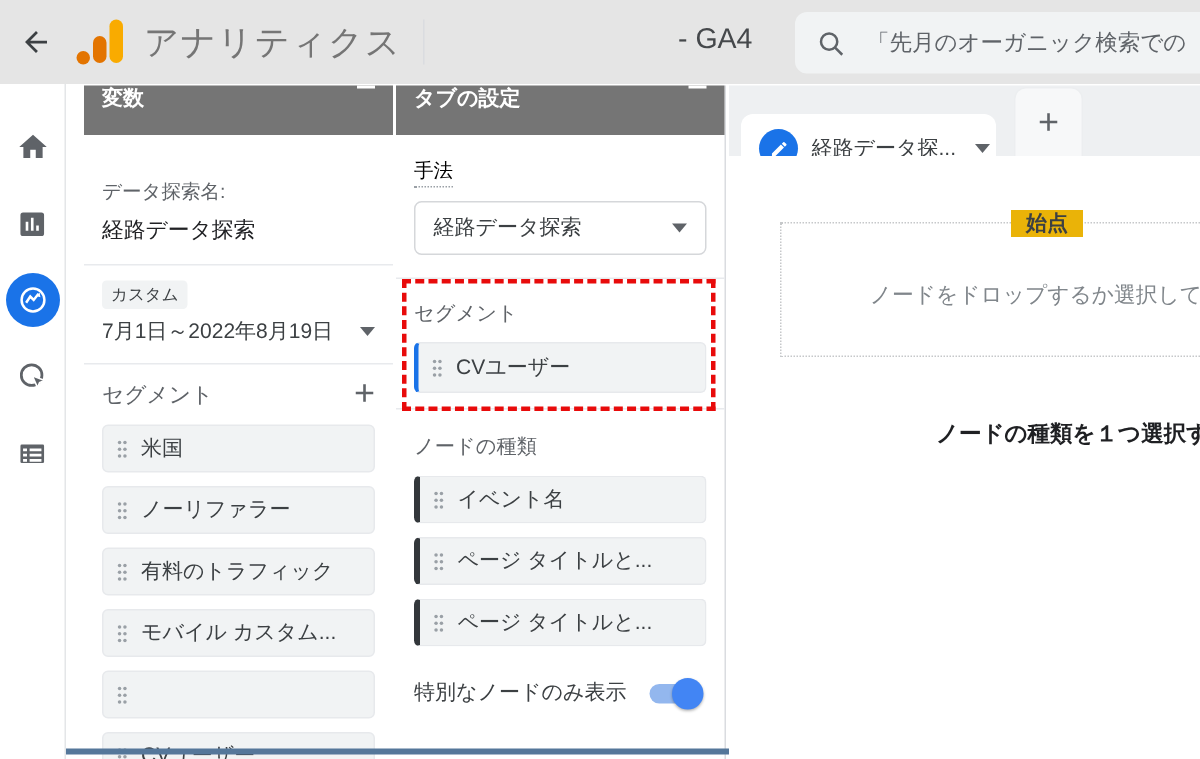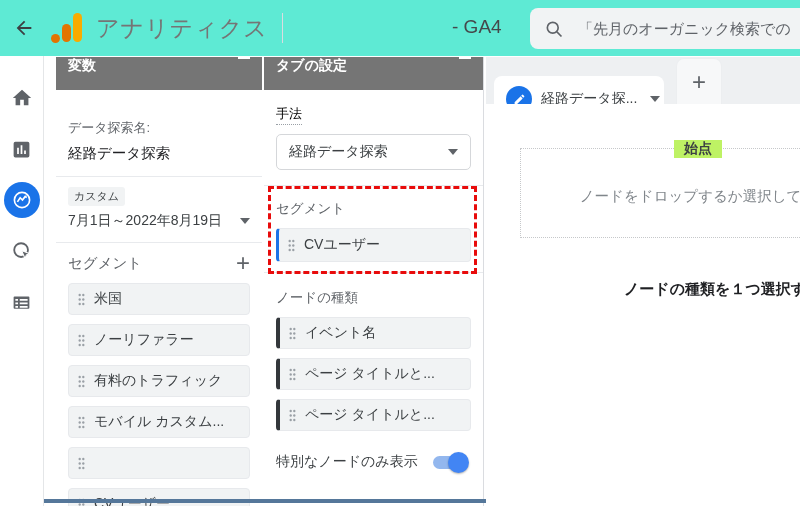--- a/index.html
+++ b/index.html
@@ -1,21 +1,21 @@
 <!DOCTYPE html>
 <html><head>
 <meta charset="utf-8">
 <style>
   * { box-sizing: border-box; margin: 0; padding: 0; }
   html,body { width:800px; height:506px; overflow:hidden; }
   body { font-family:"Liberation Sans","DejaVu Sans",sans-serif; background:#fff; color:#3c4043; }
   .stage { position:relative; width:800px; height:506px; background:#fff; overflow:hidden; }
 
   
-  .topbar { position:absolute; top:0; left:0; width:800px; height:56px; background:#5eead4; display:flex; align-items:center; }
+  .topbar { position:absolute; top:0; left:0; width:800px; height:56px; background:#e5e5e5; display:flex; align-items:center; }
   .back-btn { width:40px; height:40px; margin-left:4px; display:flex; align-items:center; justify-content:center; cursor:pointer; }
   .ga-logo { width:34px; height:30px; position:relative; margin-left:6px; }
   .ga-logo .bar-tall { position:absolute; right:2px; top:0; width:9px; height:29px; border-radius:5px; }
   .ga-logo .bar-mid { position:absolute; left:12px; top:11px; width:9px; height:18px; border-radius:5px; }
   .ga-logo .dot { position:absolute; left:1px; bottom:0; width:9px; height:9px; border-radius:50%; }
   .app-title { font-size:23px; color:#757575; margin-left:12px; letter-spacing:1px; }
   .tb-divider { width:1px; height:30px; background:#dadce0; margin-left:14px; }
   .account-suffix { position:absolute; left:452px; top:16px; font-size:19px; color:#45484b; }
   .searchbox { position:absolute; left:530px; top:8px; width:276px; height:41px; background:#f1f3f4; border-radius:8px 0 0 8px; display:flex; align-items:center; padding-left:14px; }
   .searchbox input { border:none; outline:none; background:transparent; font-size:15px; color:#3c4043; width:220px; margin-left:14px; font-family:inherit; }
@@ -65,21 +65,21 @@
   
   .main { position:absolute; left:486px; top:57px; width:314px; height:449px; background:#eef0f2; overflow:hidden; }
   .tabstrip { position:relative; height:47px; }
   .tab-active { position:absolute; left:8px; top:19px; width:170px; height:46px; background:#fff; border-radius:8px 8px 0 0; display:flex; align-items:center; padding:0 12px; gap:9px; cursor:pointer; }
   .pencil-circle { width:26px; height:26px; border-radius:50%; background:#1a73e8; display:flex; align-items:center; justify-content:center; flex-shrink:0; }
   .tab-label { font-size:14px; color:#3c4043; white-space:nowrap; }
   .tab-caret { margin-left:4px; }
   .tab-plus { position:absolute; left:190px; top:1px; width:46px; height:46px; background:#f7f8f9; border:1px solid #eceef0; border-bottom:none; border-radius:8px 8px 0 0; display:flex; align-items:center; justify-content:center; font-size:24px; font-weight:300; color:#5f6368; cursor:pointer; }
   .canvas { position:absolute; left:0; top:47px; width:314px; height:402px; background:#fff; }
   .start-box { position:absolute; left:34px; top:44px; width:356px; height:90px; border:1px dotted #c6c8ca; }
-  .start-box .legend { position:absolute; top:-9px; left:50%; transform:translateX(-50%); background:#bef264; padding:0 10px; font-size:14px; font-weight:bold; color:#3c4043; }
+  .start-box .legend { position:absolute; top:-9px; left:50%; transform:translateX(-50%); background:#eab308; padding:0 10px; font-size:14px; font-weight:bold; color:#3c4043; }
   .start-hint { position:absolute; top:38px; width:100%; text-align:center; font-size:14.5px; color:#80868b; white-space:nowrap; }
   .instruction { position:absolute; left:138px; top:176px; font-size:15px; font-weight:bold; color:#1f2023; white-space:nowrap; }
 
   .bottom-strip { position:absolute; left:44px; top:499px; width:442px; height:4px; background:#55779a; }
 
   svg { display:block; }
 </style>
 </head>
 <body>
 

